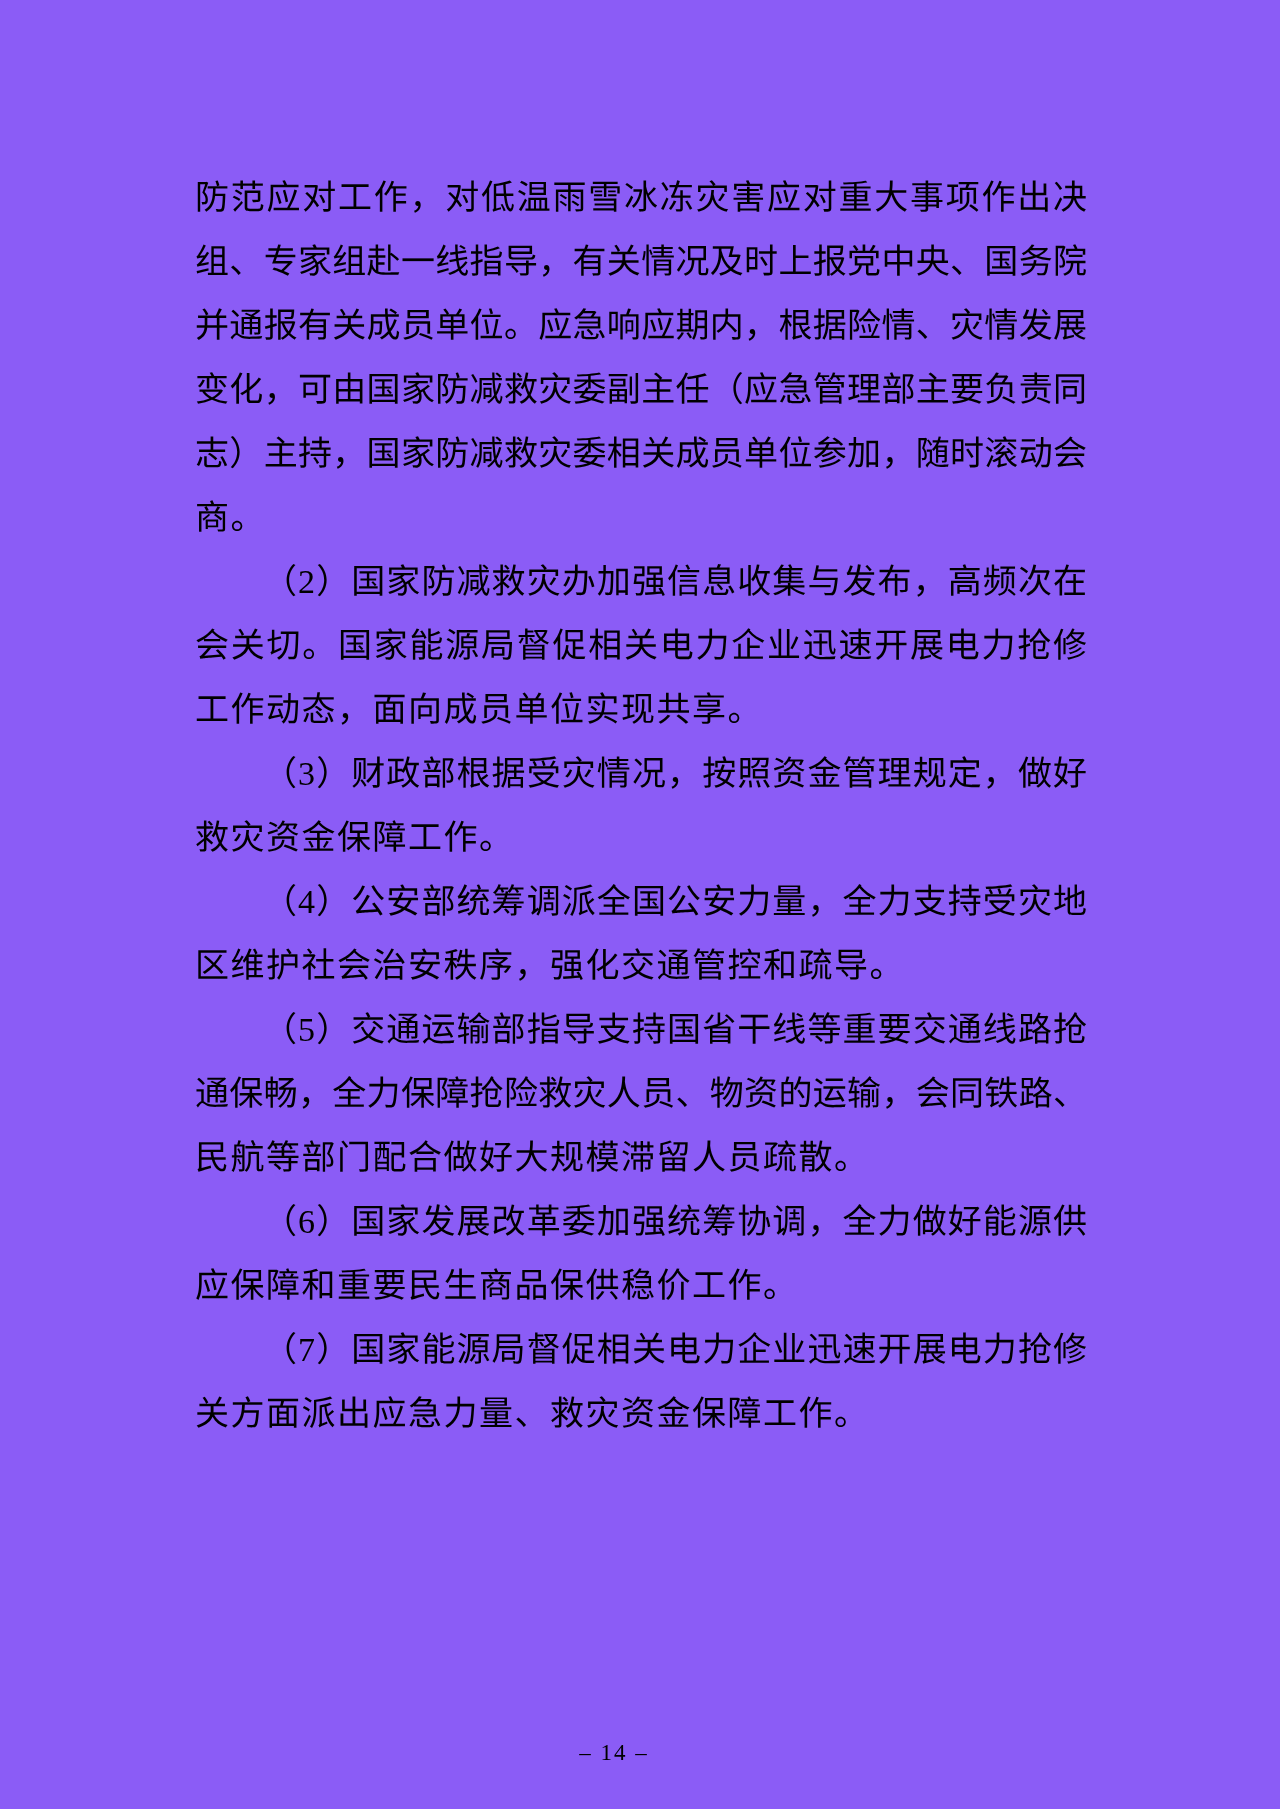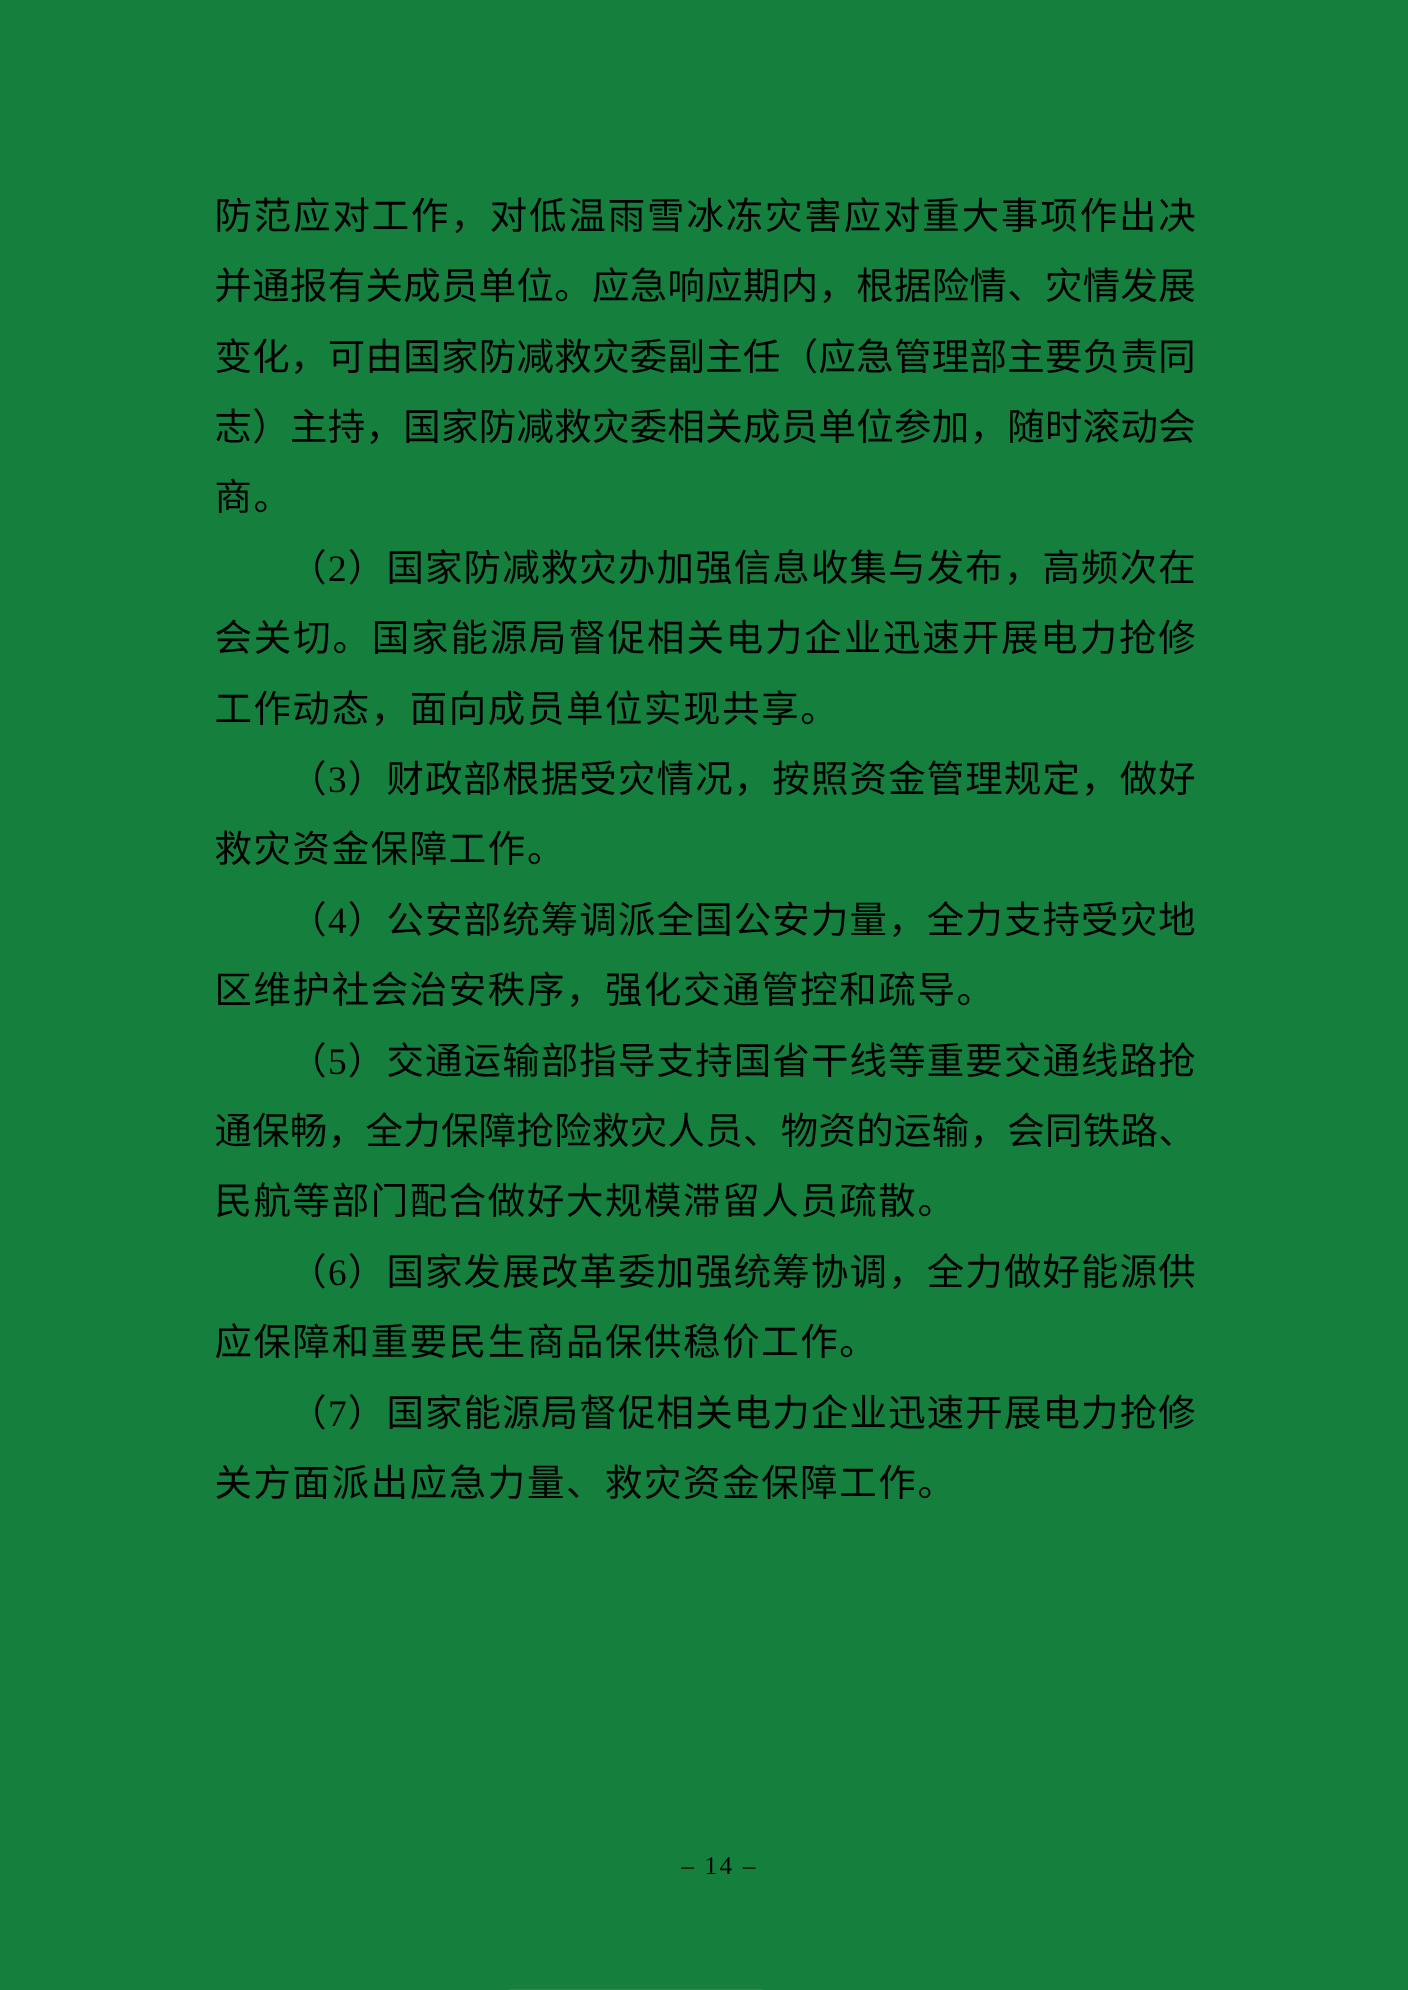--- a/index.html
+++ b/index.html
@@ -11,21 +11,21 @@
     height: 1809px;
     background: #ffffff;
     position: relative;
     overflow: hidden;
     font-family: "Liberation Serif", serif;
     color: #000000;
   }
   .page {
     position: absolute;
     inset: 0;
-    background: #15803d;
+    background: #8b5cf6;
   }
   .doc-body {
     position: absolute;
     left: 195px;
     top: 166px;
     width: 892px;
   }
   .line {
     height: 64px;
     line-height: 64px;
@@ -41,39 +41,39 @@
   .line.last {
     text-align: left;
     letter-spacing: 1.5px;
   }
   
   .line.indent {
     text-indent: 68px;
   }
   .footer {
     position: absolute;
-    top: 1684px;
+    top: 1740px;
     left: 0;
     width: 1228px;
     text-align: center;
-    margin-left: 40px;
   }
   .page-number {
     font-size: 23px;
     letter-spacing: 2px;
     color: #000000;
     font-family: "Liberation Serif", serif;
   }
 </style>
 </head>
 <body>
 
 <div class="page">
   <div class="doc-body" id="doc-body">
       <div class="line fill">防范应对工作，对低温雨雪冰冻灾害应对重大事项作出决</div>
+      <div class="line fill">组、专家组赴一线指导，有关情况及时上报党中央、国务院</div>
       <div class="line fill">并通报有关成员单位。应急响应期内，根据险情、灾情发展</div>
       <div class="line fill">变化，可由国家防减救灾委副主任（应急管理部主要负责同</div>
       <div class="line fill">志）主持，国家防减救灾委相关成员单位参加，随时滚动会</div>
       <div class="line last">商。</div>
       <div class="line fill indent">（2）国家防减救灾办加强信息收集与发布，高频次在</div>
       <div class="line fill">会关切。国家能源局督促相关电力企业迅速开展电力抢修</div>
       <div class="line last">工作动态，面向成员单位实现共享。</div>
       <div class="line fill indent">（3）财政部根据受灾情况，按照资金管理规定，做好</div>
       <div class="line last">救灾资金保障工作。</div>
       <div class="line fill indent">（4）公安部统筹调派全国公安力量，全力支持受灾地</div>

